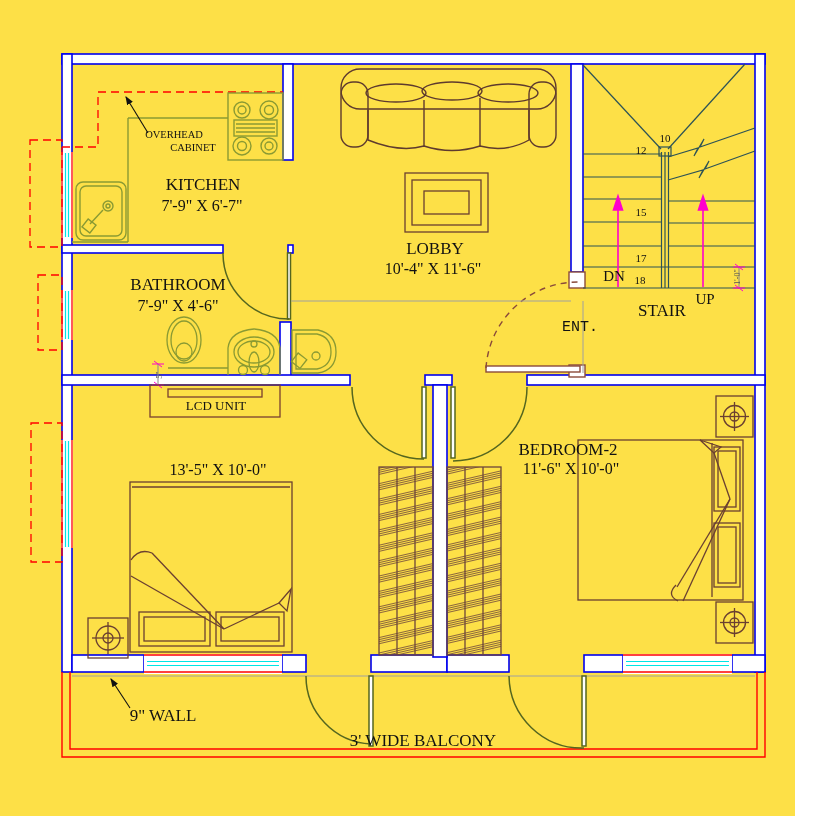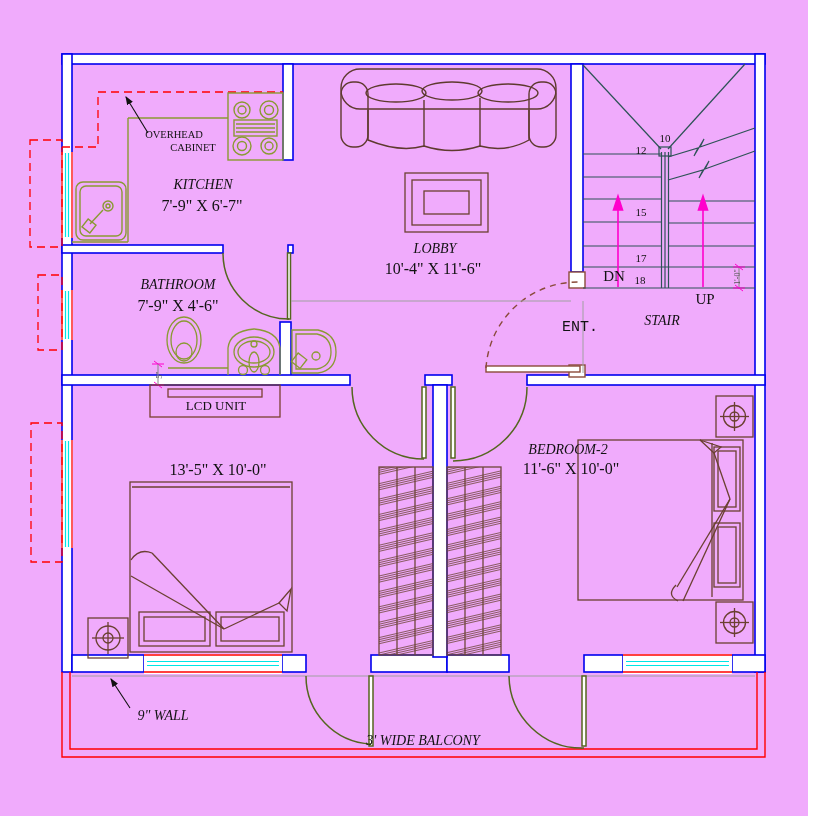--- a/index.html
+++ b/index.html
@@ -1,21 +1,21 @@
 <!DOCTYPE html>
 <html><head>
 <meta charset="utf-8">
 <style>
   html,body{margin:0;padding:0;background:#ffffff;}
-  #stage{position:relative;width:795px;height:816px;background:#f0abfc;overflow:hidden;
-         font-family:"Liberation Serif", "DejaVu Serif", serif;padding-left:13px;}
+  #stage{position:relative;width:795px;height:816px;background:#fde047;overflow:hidden;
+         font-family:"Liberation Serif", "DejaVu Serif", serif;}
   #plan-svg{position:absolute;left:0;top:0;}
   .lbl{position:absolute;transform:translate(-50%,-50%);color:#121212;white-space:nowrap;
        font-family:"Liberation Serif", "DejaVu Serif", serif;line-height:1.05;text-align:center;}
-  .s17{font-size:14px;font-style:italic;} .s16{font-size:16px;} .s15{font-size:15px;}
+  .s17{font-size:17px;} .s16{font-size:16px;} .s15{font-size:15px;}
   .s13{font-size:13px;} .s11{font-size:11px;} .s10{font-size:10.5px;} .s8{font-size:8px;}
   .rot{transform:translate(-50%,-50%) rotate(-90deg);color:#555;}
 </style>
 </head>
 <body>
 
 <div id="stage">
 
 <svg id="plan-svg" width="831" height="816" viewBox="0 0 831 816">
   <defs>
@@ -334,21 +334,21 @@
 <div class="lbl s17" style="left:203px;top:185px;">KITCHEN</div>
 <div class="lbl s16" style="left:202px;top:206px;">7'-9" X 6'-7"</div>
 
 <div class="lbl s17" style="left:178px;top:285px;">BATHROOM</div>
 <div class="lbl s16" style="left:178px;top:306px;">7'-9" X 4'-6"</div>
 
 <div class="lbl s17" style="left:435px;top:249px;">LOBBY</div>
 <div class="lbl s16" style="left:433px;top:269px;">10'-4" X 11'-6"</div>
 
 <div class="lbl s15" style="left:580px;top:328px;font-family:Liberation Mono, monospace;">ENT.</div>
-<div class="lbl s17" style="left:662px;top:321px;text-align:right;">STAIR</div>
+<div class="lbl s17" style="left:662px;top:311px;text-align:right;">STAIR</div>
 <div class="lbl s15" style="left:614px;top:277px;">DN</div>
 <div class="lbl s15" style="left:705px;top:300px;">UP</div>
 
 <div class="lbl s11" style="left:665px;top:139px;">10</div>
 <div class="lbl s11" style="left:641px;top:151px;">12</div>
 <div class="lbl s11" style="left:641px;top:213px;">15</div>
 <div class="lbl s11" style="left:641px;top:259px;">17</div>
 <div class="lbl s11" style="left:640px;top:281px;">18</div>
 
 <div class="lbl s8 rot" style="left:738px;top:277px;">1'-0"</div>

